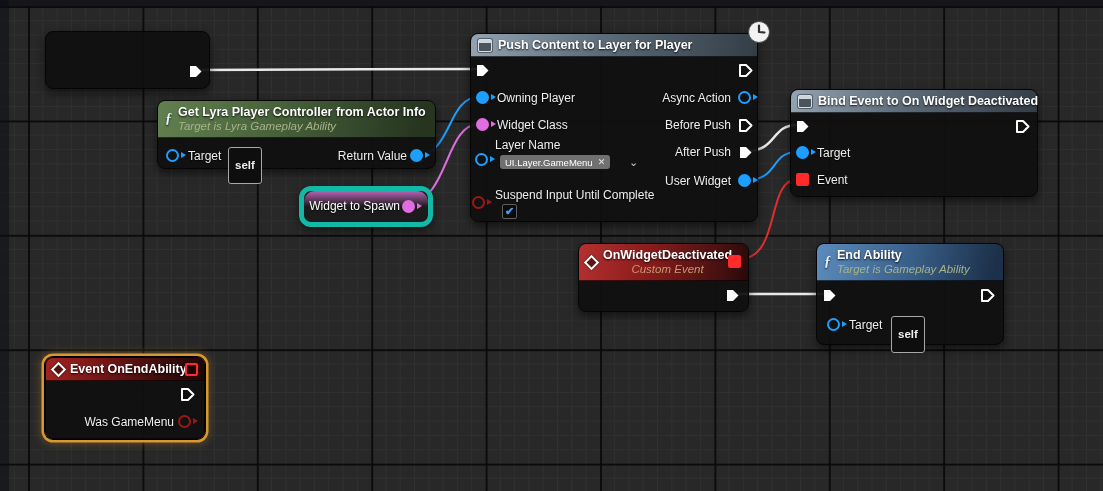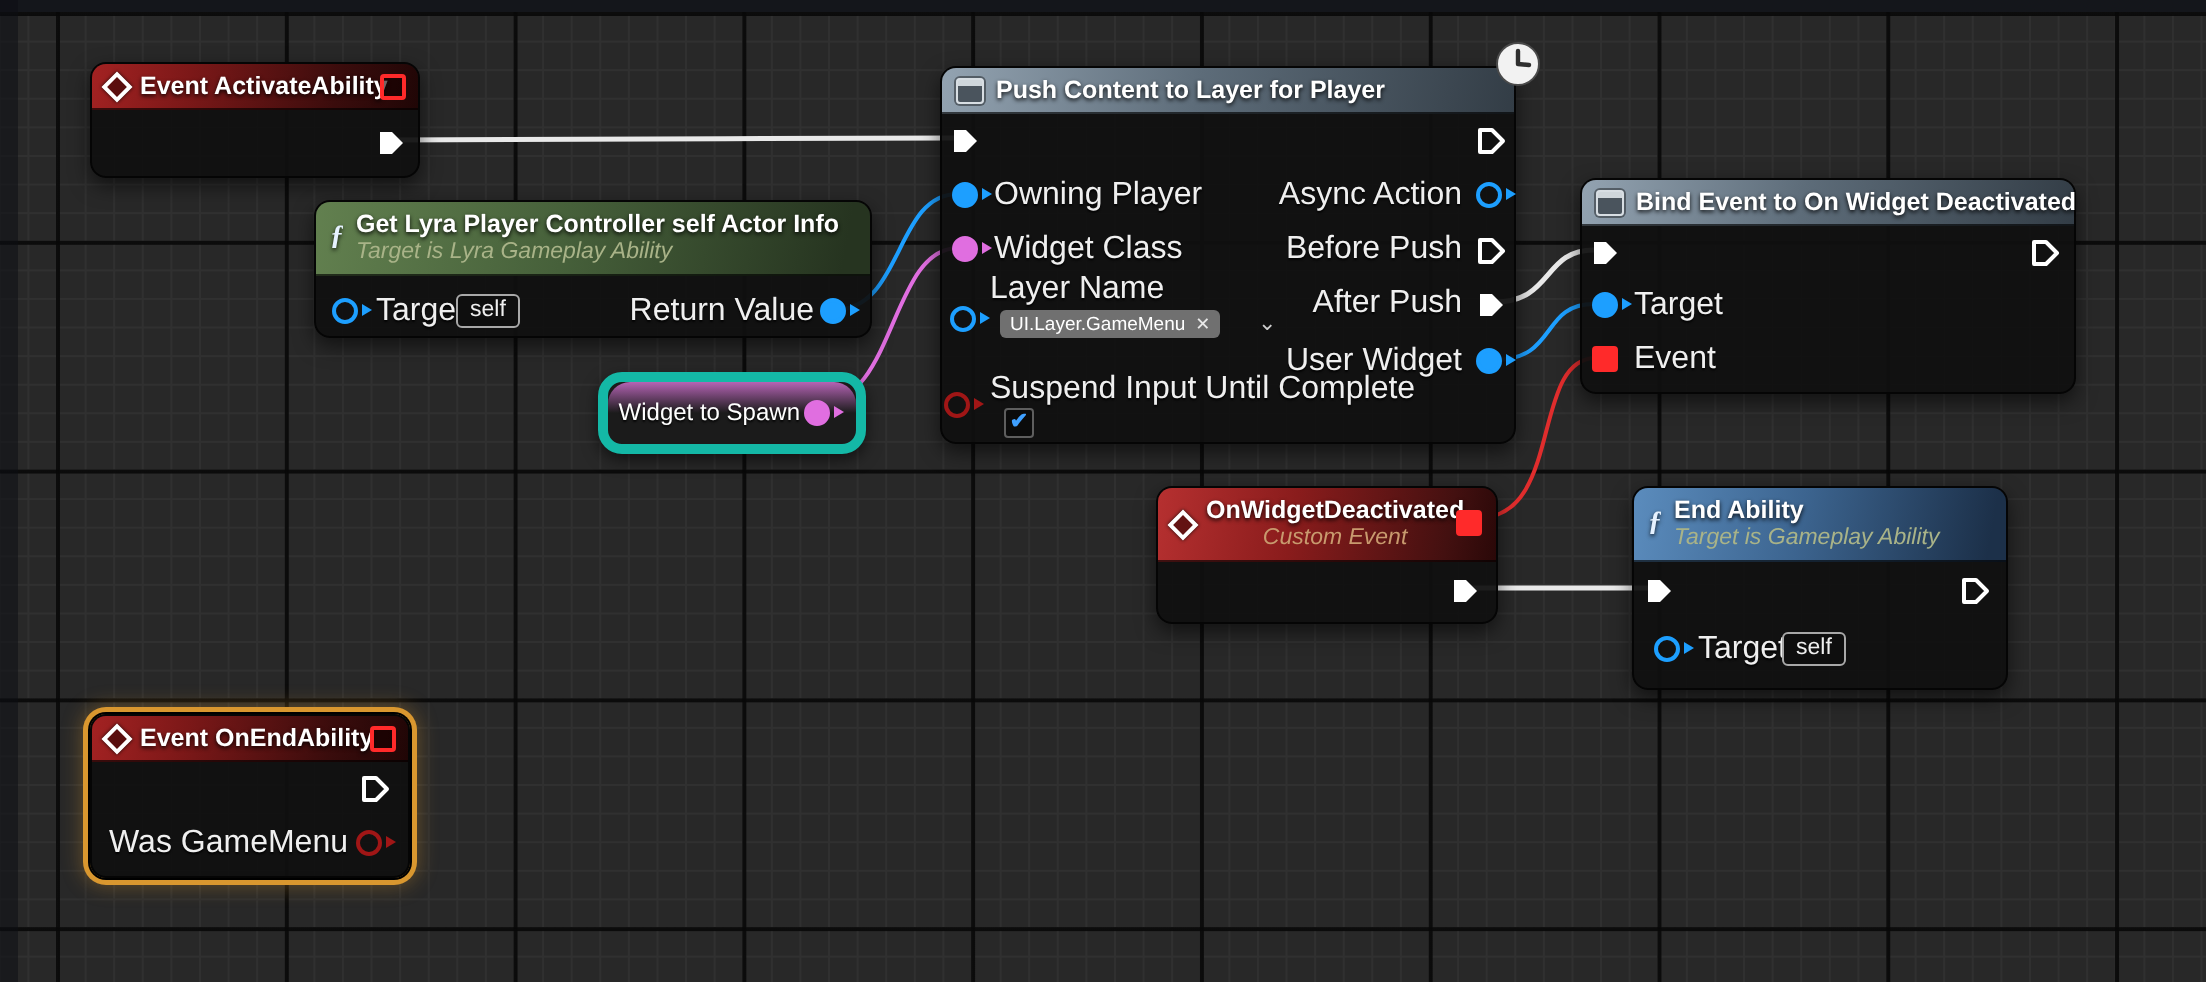--- a/index.html
+++ b/index.html
@@ -41,25 +41,25 @@
          font-size:14px;color:#e6f2ff;text-shadow:0 1px 2px rgba(0,0,0,.8);flex:0 0 auto;}
   .wicon{width:12px;height:11px;border:1px solid #d8dee3;border-radius:2px;flex:0 0 auto;
          background:linear-gradient(180deg,#cfd6db 0,#cfd6db 3px,#4a545d 3px);box-shadow:0 0 0 1px rgba(0,0,0,.4);}
   .p{position:absolute;}
   .circ{width:9px;height:9px;border-radius:50%;border:2.5px solid var(--c);}
   .circ.filled{background:var(--c);}
   .circ::after{content:"";position:absolute;left:13px;top:50%;margin-top:-3.5px;
                border-left:5px solid var(--c);border-top:3.5px solid transparent;border-bottom:3.5px solid transparent;}
   .sq{width:9px;height:9px;border:2.5px solid #ff2a2a;border-radius:2px;background:rgba(20,0,0,.6);}
   .sq.filled{background:#ff2a2a;}
-  .plabel{position:absolute;font-size:16px;color:#efefef;line-height:14px;white-space:nowrap;
+  .plabel{position:absolute;font-size:12px;color:#efefef;line-height:14px;white-space:nowrap;
           text-shadow:0 1px 1px rgba(0,0,0,.85);}
   .plabel.r{text-align:right;}
   .valbox{position:absolute;font-size:11.5px;color:#eee;background:#0e0e0e;border:1px solid #a8a8a8;
-          border-radius:3px;padding:1px 6px;line-height:13px;}
+          border-radius:3px;padding:11px 6px;line-height:13px;font-weight:bold;}
   .chip{position:absolute;display:inline-flex;align-items:center;gap:5px;background:#707070;
         border-radius:3px;font-size:9.5px;color:#fff;padding:1.5px 5px;line-height:11px;}
   .chip .x{font-size:9px;color:#e8e8e8;}
   .chev{position:absolute;color:#cfcfcf;font-size:11px;line-height:11px;}
   .checkbox{position:absolute;width:13px;height:13px;background:#0b0b0b;border:1px solid #5e5e5e;
             border-radius:2px;color:#3fa0ff;font-size:11px;font-weight:bold;line-height:13px;text-align:center;}
   .getter{position:absolute;background:#1b1b1b;border:5px solid #14b8a6;border-radius:12px;
           box-shadow:0 3px 8px rgba(0,0,0,.55);}
   .getter::before{content:"";position:absolute;inset:0;border-radius:11px;pointer-events:none;
           background:linear-gradient(180deg,rgba(219,118,219,.8),rgba(219,118,219,0) 50%);}
@@ -77,35 +77,30 @@
   <path d="M 196 70 C 300 70 380 69 477 69" stroke="#e9e9e9" stroke-width="2.5" fill="none"></path>
   <path d="M 417 155 C 452 155 447 97 479 97" stroke="#1d9fff" stroke-width="2" fill="none"></path>
   <path d="M 409 202 C 448 202 445 124 479 124" stroke="#e06ee0" stroke-width="2" fill="none"></path>
   <path d="M 747 151 C 777 151 771 125 797 125" stroke="#e9e9e9" stroke-width="2.5" fill="none"></path>
   <path d="M 747 180 C 779 180 770 152 797 152" stroke="#1d9fff" stroke-width="2" fill="none"></path>
   <path d="M 739 259 C 782 259 765 179 798 179" stroke="#e02d2d" stroke-width="2" fill="none"></path>
   <path d="M 734 294 L 828 294" stroke="#e9e9e9" stroke-width="2.5" fill="none"></path>
 </svg>
 
 <div class="node" style="left:45px;top:31px;width:163px;height:56px;">
-  <div class="hdr h1 hdr-red">
-    <span class="dicon"></span>
-    <span class="title">Event ActivateAbility</span>
-    <span class="sq p" style="right:6px;top:5px;"></span>
-  </div>
   <svg class="p" style="left:142px;top:32px;" width="15" height="15">
     <polygon points="2,2 8,2 13.5,7.5 8,13 2,13" fill="#fff"></polygon>
   </svg>
 </div>
 
 <div class="node" style="left:157px;top:100px;width:277px;height:67px;">
   <div class="hdr h2 hdr-green">
     <span class="ficon">ƒ</span>
     <span class="titles">
-      <span class="title">Get Lyra Player Controller self Actor Info</span>
+      <span class="title">Get Lyra Player Controller from Actor Info</span>
       <span class="subtitle sub-green">Target is Lyra Gameplay Ability</span>
     </span>
   </div>
   <span class="circ p" style="--c:#1d9fff;left:8px;top:48px;"></span>
   <span class="plabel" style="left:30px;top:48px;">Target</span>
   <span class="valbox" style="left:70px;top:46px;">self</span>
   <span class="plabel r" style="right:28px;top:48px;">Return Value</span>
   <span class="circ filled p" style="--c:#1d9fff;left:252px;top:48px;"></span>
 </div>
 

